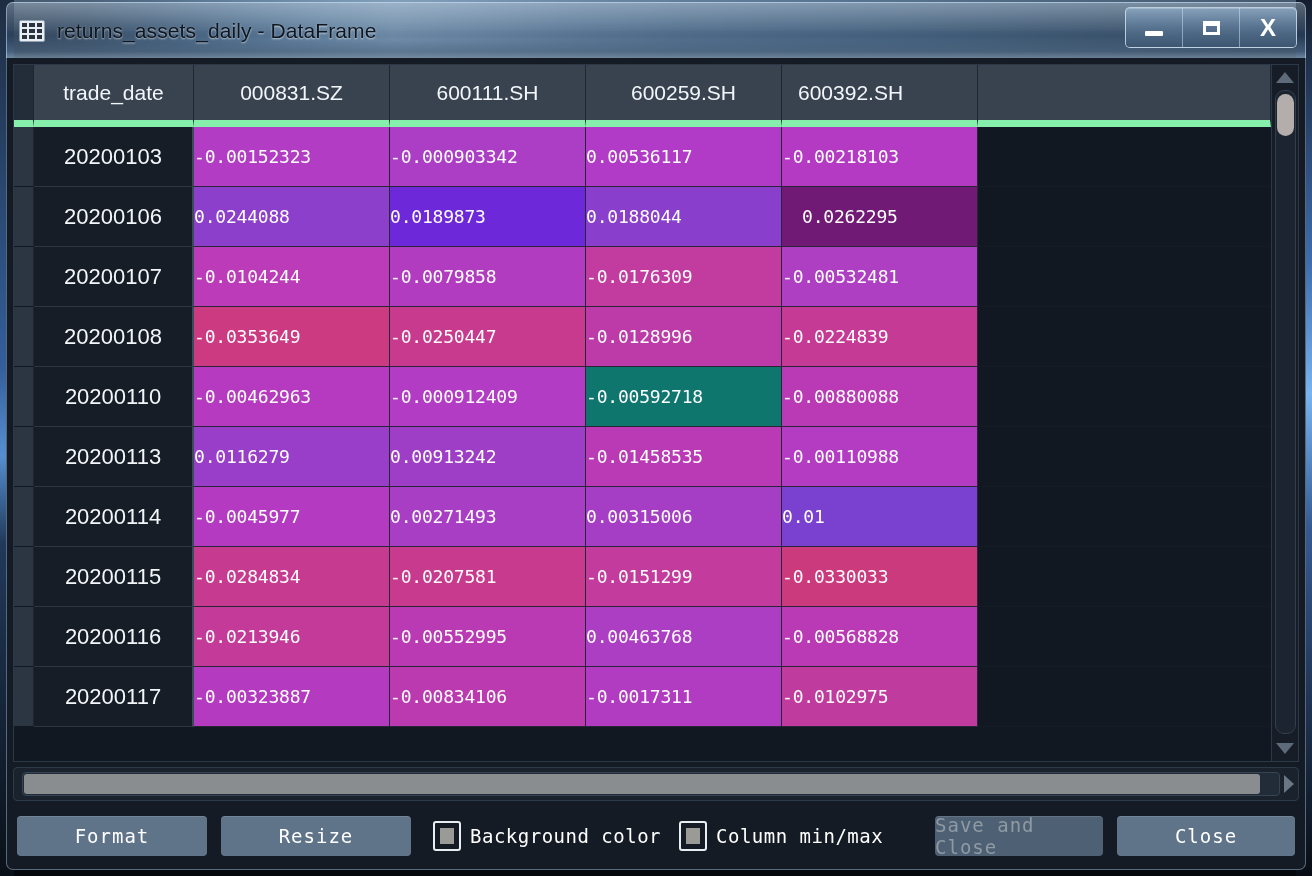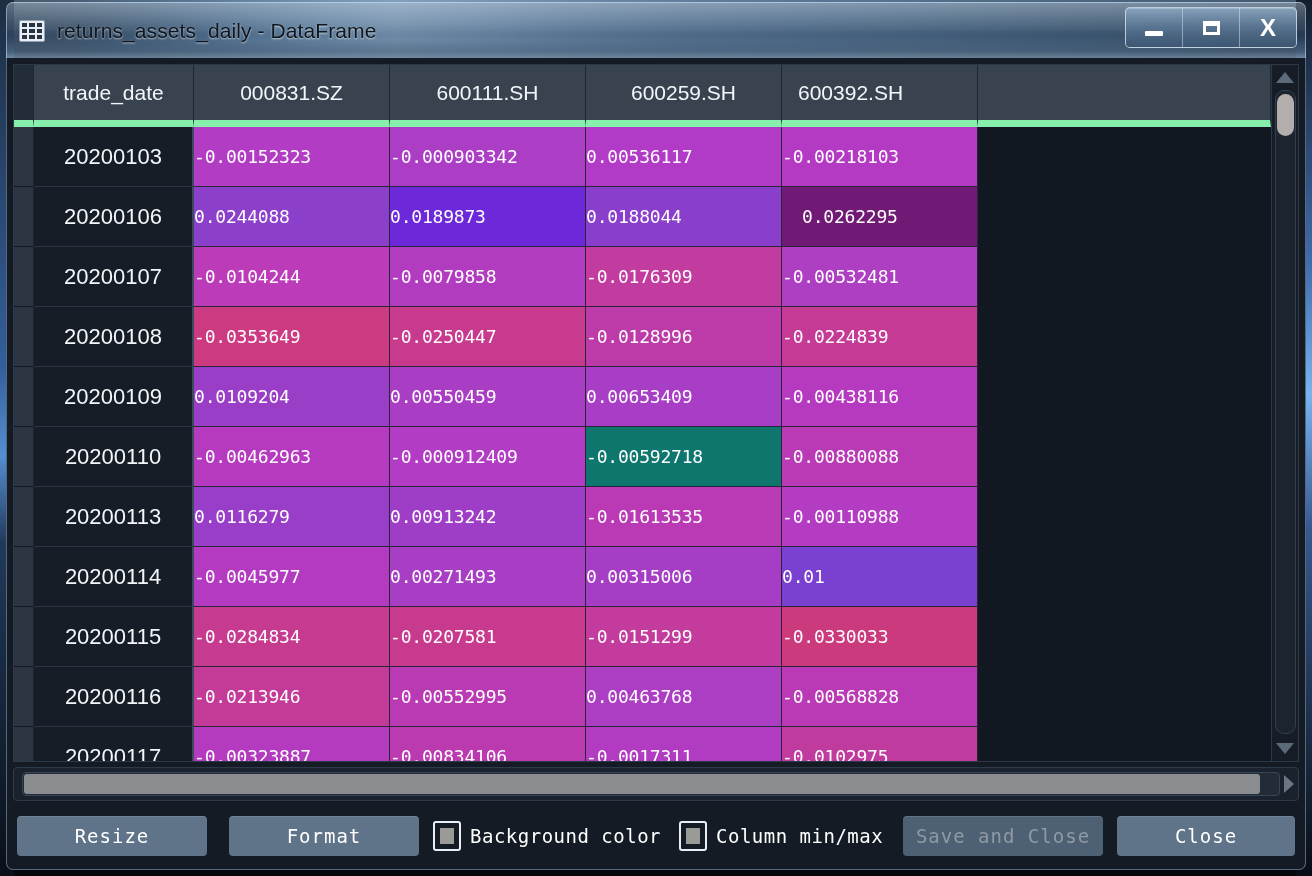--- a/index.html
+++ b/index.html
@@ -326,21 +326,21 @@
     flex: 0 0 auto;
   }
   .chkbox i { width: 14px; height: 16px; background: #9a9a96; display: block; }
   .chk-label {
     color: #ffffff;
     font-family: "DejaVu Sans Mono", monospace;
     font-size: 19px;
     letter-spacing: 0.5px;
   }
   #spacer { flex: 1 1 auto; }
-  #btn-save { width: 200px; margin-right: 14px; color: #8f9aa4; background: #4e6073; }
+  #btn-save { width: 168px; margin-right: 14px; color: #8f9aa4; background: #4e6073; }
   #btn-close { width: 178px; }
 </style>
 </head>
 <body>
 
 <div id="desktop"></div>
 <div id="leftglow"></div>
 <div id="rightglow"></div>
 
 <div id="window">
@@ -419,42 +419,33 @@
                 <td class="gutter"></td>
                 <td class="idx">20200108</td>
                 <td class="val" style="background: rgb(204, 58, 130);">-0.0353649</td>
                 <td class="val" style="background: rgb(200, 58, 142);">-0.0250447</td>
                 <td class="val" style="background: rgb(189, 59, 168);">-0.0128996</td>
                 <td class="val" style="background: rgb(197, 58, 149);">-0.0224839</td>
                 <td class="filler"></td>
               </tr>
               <tr>
                 <td class="gutter"></td>
-                <td class="idx">20200109</td>
-                <td class="val" style="background: rgb(154, 62, 200);">0.0109204</td>
-                <td class="val" style="background: rgb(169, 62, 196);">0.00550459</td>
-                <td class="val" style="background: rgb(167, 62, 197);">0.00653409</td>
-                <td class="val" style="background: rgb(182, 58, 192);">-0.00438116</td>
-                <td class="filler"></td>
-              </tr>
-              <tr>
-                <td class="gutter"></td>
                 <td class="idx">20200110</td>
                 <td class="val" style="background: rgb(182, 58, 192);">-0.00462963</td>
                 <td class="val" style="background: rgb(178, 60, 195);">-0.000912409</td>
                 <td class="val" style="background: #0f766e;">-0.00592718</td>
                 <td class="val" style="background: rgb(186, 58, 181);">-0.00880088</td>
                 <td class="filler"></td>
               </tr>
               <tr>
                 <td class="gutter"></td>
                 <td class="idx">20200113</td>
                 <td class="val" style="background: rgb(153, 62, 201);">0.0116279</td>
                 <td class="val" style="background: rgb(158, 62, 199);">0.00913242</td>
-                <td class="val" style="background: rgb(186, 58, 181);">-0.01613535</td>
+                <td class="val" style="background: rgb(186, 58, 181);">-0.01458535</td>
                 <td class="val" style="background: rgb(179, 60, 194);">-0.00110988</td>
                 <td class="filler"></td>
               </tr>
               <tr>
                 <td class="gutter"></td>
                 <td class="idx">20200114</td>
                 <td class="val" style="background: rgb(180, 58, 194);">-0.0045977</td>
                 <td class="val" style="background: rgb(168, 62, 196);">0.00271493</td>
                 <td class="val" style="background: rgb(166, 62, 197);">0.00315006</td>
                 <td class="val" style="background: rgb(122, 64, 207);">0.01</td>
@@ -502,22 +493,22 @@
 
     <div id="hscroll">
       <div class="hb-arrow left"></div>
       <div id="htrack">
         <div id="hthumb"></div>
       </div>
       <div class="hb-arrow right"></div>
     </div>
 
     <div id="toolbar">
+      <div class="tbtn" id="btn-format">Format</div>
       <div class="tbtn" id="btn-resize">Resize</div>
-      <div class="tbtn" id="btn-format">Format</div>
 
       <div class="chk-wrap">
         <div class="chkbox">
             <i></i>
           </div>
         <div class="chk-label">Background color</div>
       </div>
 
       <div class="chk-wrap">
         <div class="chkbox">

